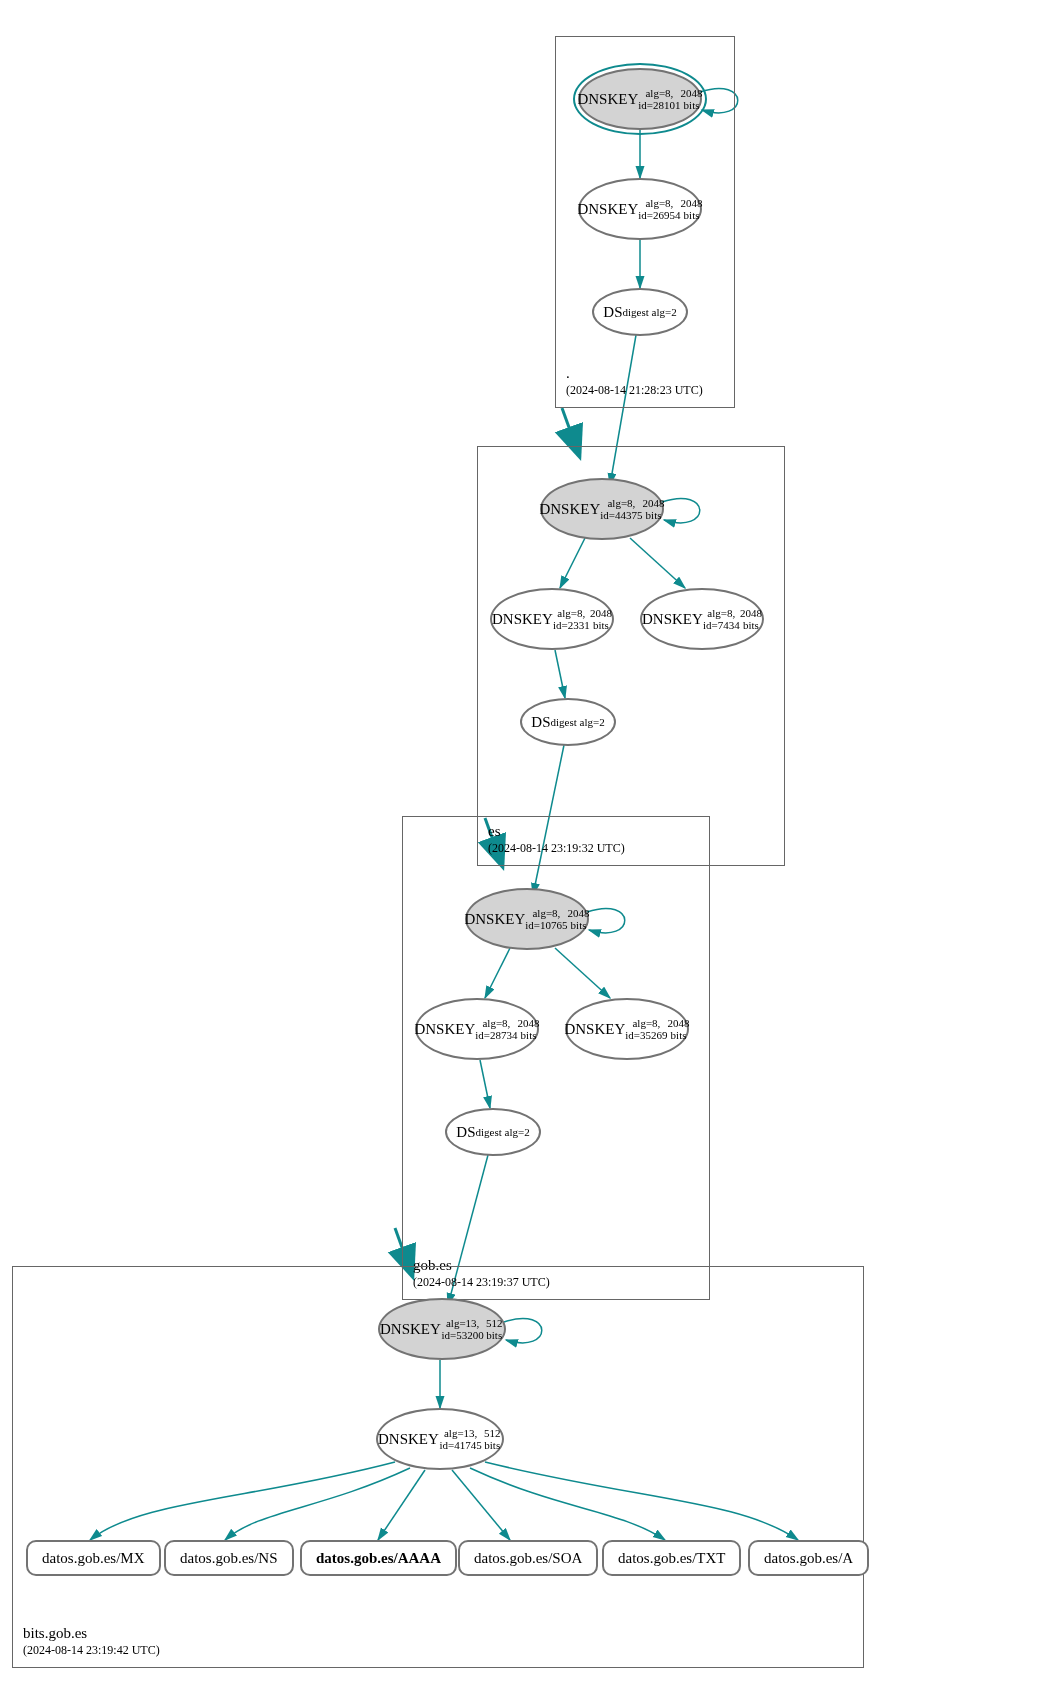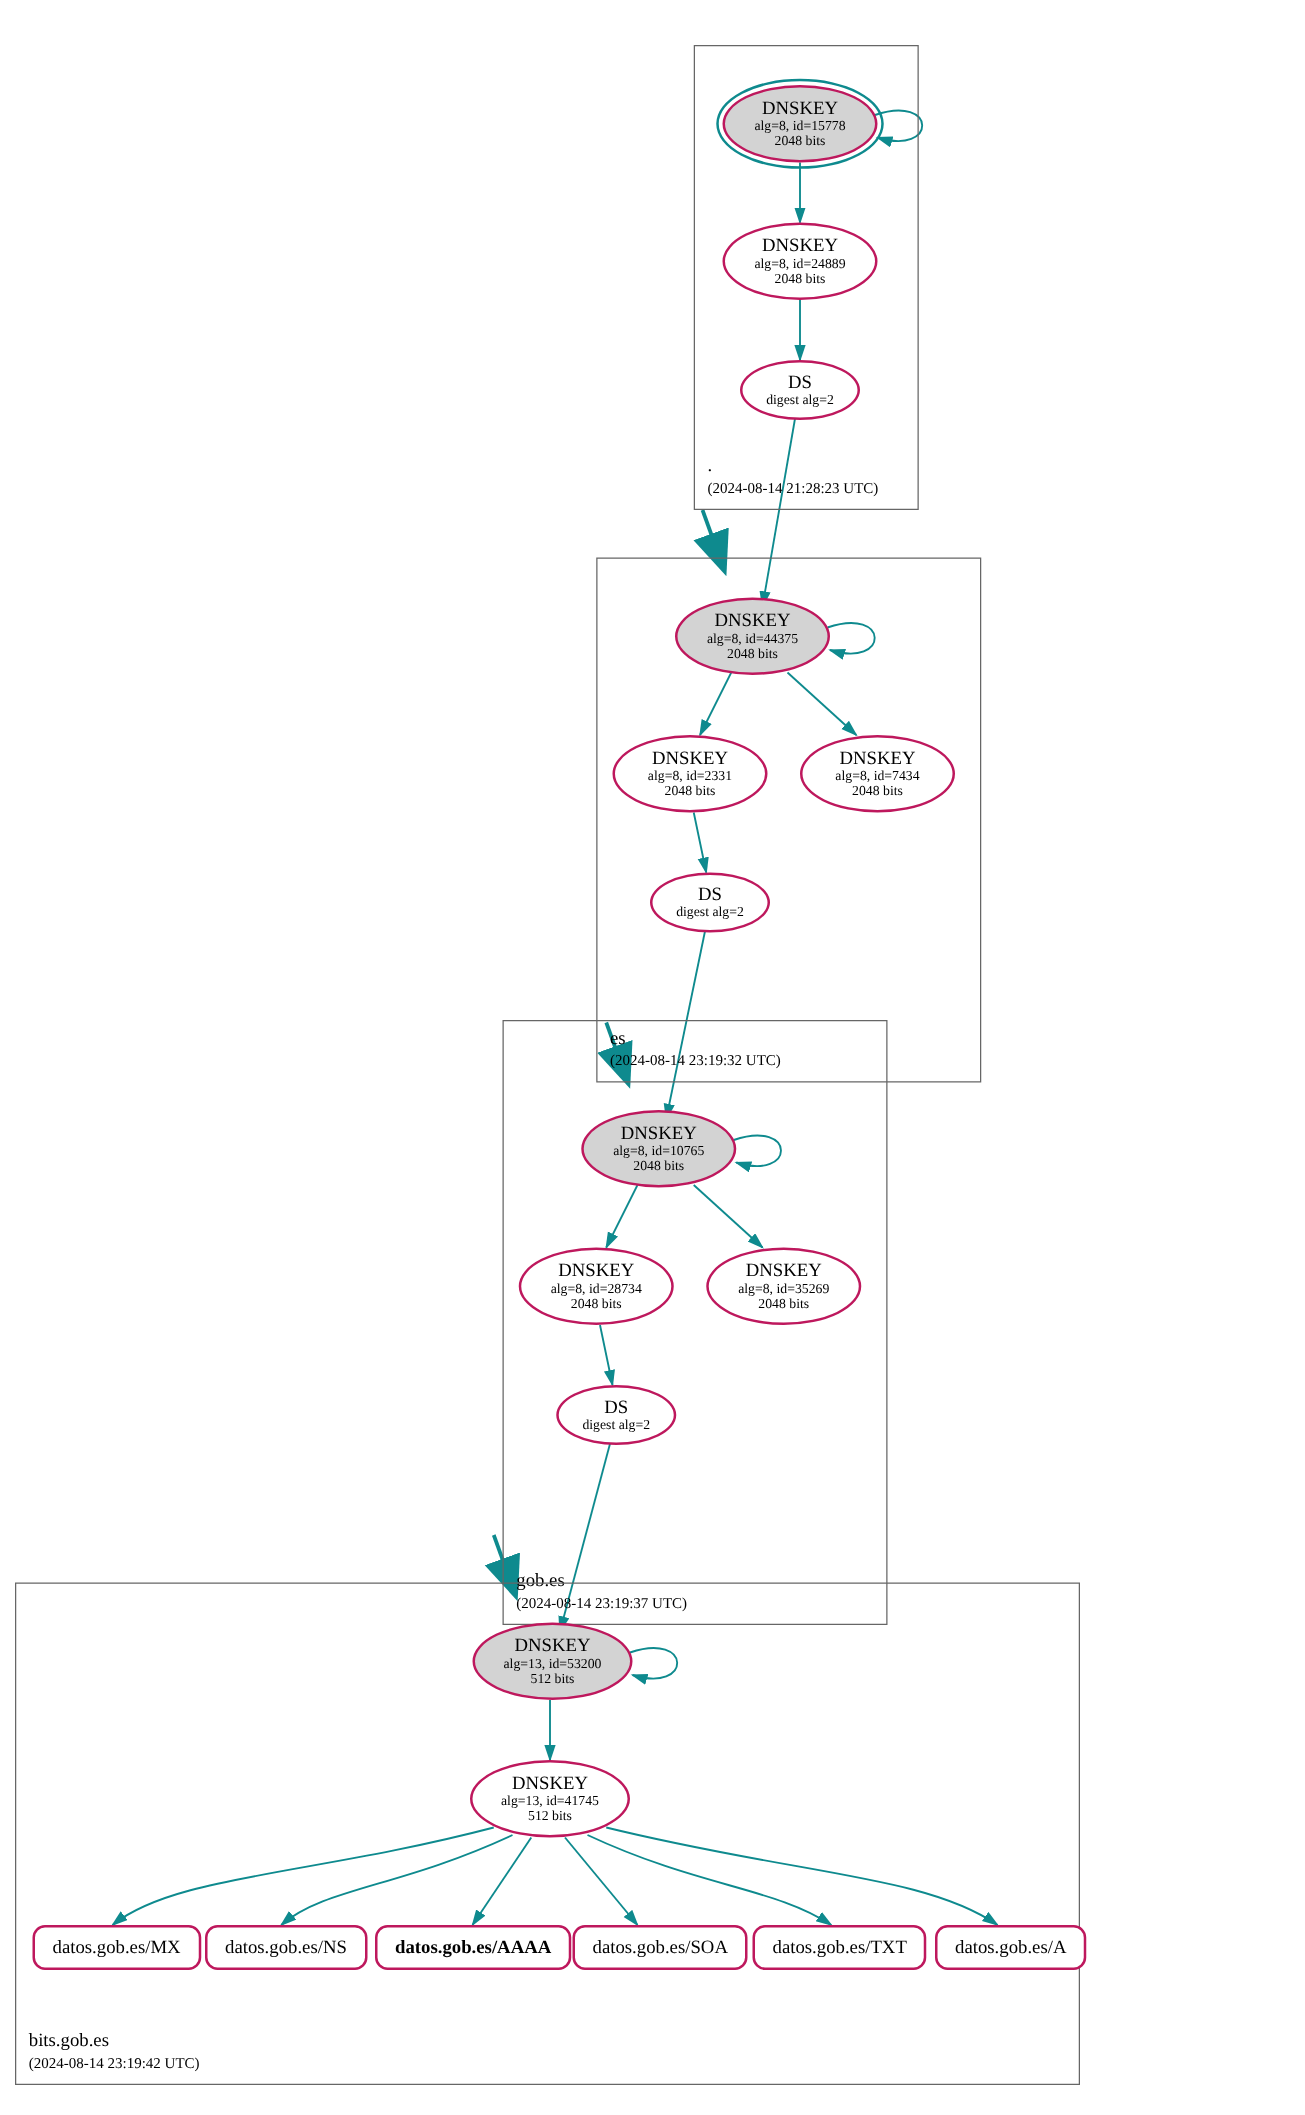--- a/index.html
+++ b/index.html
@@ -20,24 +20,24 @@
       bottom: 8px;
       left: 10px;
       font-size: 15px;
       line-height: 1.3;
     }
     .zone-timestamp {
       font-size: 12px;
     }
     .node {
       position: absolute;
-      border: 2px solid #be185d;
+      border: 2px solid #737373;
       background: #ffffff;
       display: flex;
-      flex-direction: column;
+      flex-direction: row;
       align-items: center;
       justify-content: center;
       text-align: center;
       line-height: 1.1;
     }
     .node.ellipse {
       border-radius: 50%;
     }
     .node.filled {
       background: #d3d3d3;
@@ -127,26 +127,26 @@
 
 <div class="zone" style="left:555px; top:36px; width:180px; height:372px;">
   <div class="zone-label">
     <div>.</div>
     <div class="zone-timestamp">(2024-08-14 21:28:23 UTC)</div>
   </div>
 </div>
 <div class="double-ring" style="left:573px; top:63px; width:134px; height:72px;"></div>
 <div class="node ellipse filled" style="left:578px; top:68px; width:124px; height:62px;">
   <div class="node-title">DNSKEY</div>
-  <div class="node-sub">alg=8, id=15778</div>
+  <div class="node-sub">alg=8, id=28101</div>
   <div class="node-sub">2048 bits</div>
 </div>
 <div class="node ellipse" style="left:578px; top:178px; width:124px; height:62px;">
   <div class="node-title">DNSKEY</div>
-  <div class="node-sub">alg=8, id=24889</div>
+  <div class="node-sub">alg=8, id=26954</div>
   <div class="node-sub">2048 bits</div>
 </div>
 <div class="node ellipse" style="left:592px; top:288px; width:96px; height:48px;">
   <div class="node-title">DS</div>
   <div class="node-sub">digest alg=2</div>
 </div>
 
 <div class="zone" style="left:477px; top:446px; width:308px; height:420px;">
   <div class="zone-label">
     <div>es</div>

